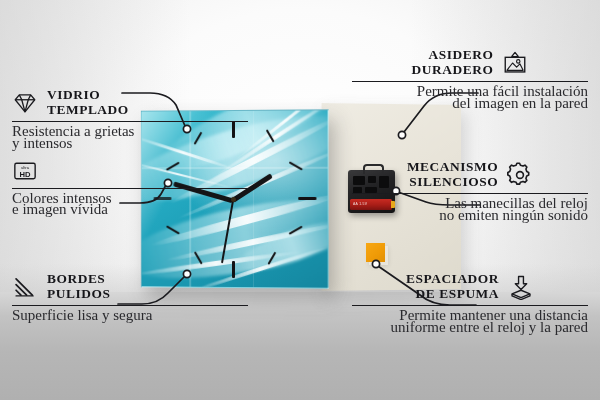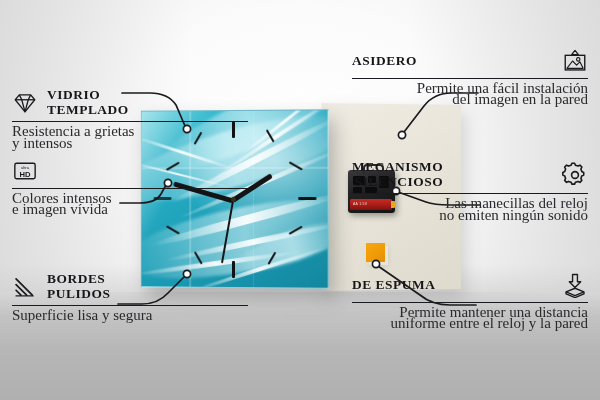--- a/index.html
+++ b/index.html
@@ -15,21 +15,21 @@
     background:linear-gradient(to bottom,rgba(255,255,255,0) 0%,rgba(205,205,205,.75) 100%);}
   .vign-l{position:absolute;left:0;top:0;width:190px;height:400px;
     background:linear-gradient(to right,rgba(200,200,200,.45),rgba(255,255,255,0));}
   .vign-r{position:absolute;right:0;top:0;width:190px;height:400px;
     background:linear-gradient(to left,rgba(200,200,200,.45),rgba(255,255,255,0));}
 
   
   .feature{position:absolute;width:236px;}
   .feature .head{display:flex;align-items:center;gap:9px;}
   .feature.left .head{justify-content:flex-start;}
-  .feature.right .head{justify-content:space-between;}
+  .feature.right .head{justify-content:center;}
   .title{font-family:"Liberation Serif",serif;font-weight:700;color:#16161a;
     font-size:13.4px;line-height:14.6px;letter-spacing:.55px;text-transform:uppercase;}
   .feature.left .title{text-align:left;}
   .feature.right .title{text-align:right;}
   .rule{height:0;border-top:1.35px solid #1b1b1f;margin:4px 0 4px 0;}
   .desc{font-family:"Liberation Serif",serif;font-size:15px;line-height:11.4px;color:#2a2a2e;}
   .feature.right .desc{text-align:right;}
   .ico{width:26px;height:26px;flex:0 0 26px;display:block;}
 
   
@@ -216,20 +216,21 @@
     <div class="desc">
       <div>Superficie lisa y segura</div>
       <div></div>
     </div>
   </div>
 
   <div class="feature right" style="left:352px;top:48px;">
     <div class="head">
       <div class="title">
         <div>ASIDERO</div>
+        <div>DURADERO</div>
       </div>
       <svg class="ico" viewBox="0 0 32 32">
         <path d="M16,3 L12,8 H20 Z" fill="none" stroke="#1b1b1f" stroke-width="1.5" stroke-linejoin="round"></path>
         <rect x="4" y="9" width="24" height="18" fill="none" stroke="#1b1b1f" stroke-width="1.7"></rect>
         <path d="M6,25 L13,16 L18,21 L22,17 L26,25 Z" fill="none" stroke="#1b1b1f" stroke-width="1.4" stroke-linejoin="round"></path>
         <circle cx="20" cy="14" r="2.1" fill="none" stroke="#1b1b1f" stroke-width="1.4"></circle>
       </svg>
     </div>
     <div class="rule"></div>
     <div class="desc">
@@ -254,20 +255,21 @@
     <div class="rule"></div>
     <div class="desc">
       <div>Las manecillas del reloj</div>
       <div>no emiten ningún sonido</div>
     </div>
   </div>
 
   <div class="feature right" style="left:352px;top:272px;">
     <div class="head">
       <div class="title">
+        <div>ESPACIADOR</div>
         <div>DE ESPUMA</div>
       </div>
       <svg class="ico" viewBox="0 0 32 32">
         <g fill="none" stroke="#1b1b1f" stroke-width="1.7" stroke-linejoin="round">
           <path d="M13,3 h6 v9 h4 l-7,7 l-7,-7 h4 Z"></path>
           <path d="M16,20 L5,24.5 L16,29 L27,24.5 Z"></path>
           <path d="M5,24.5 v2.5 L16,31.5 L27,27 v-2.5"></path>
         </g>
       </svg>
     </div>

